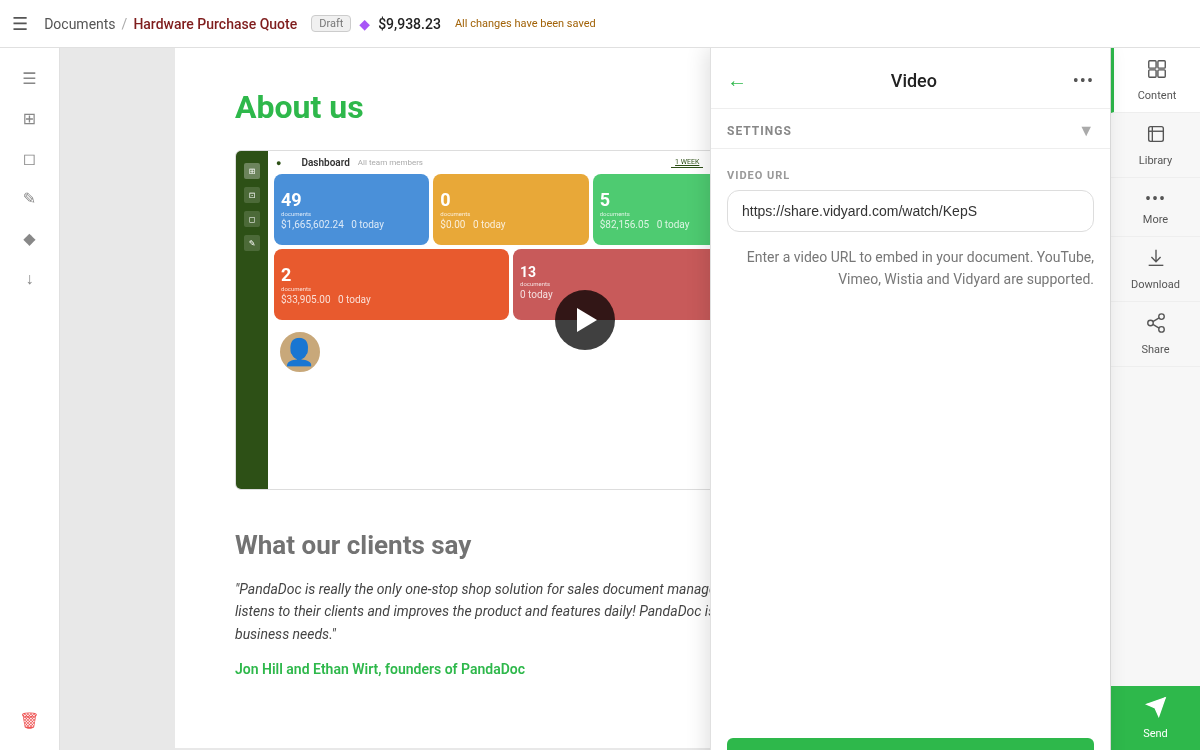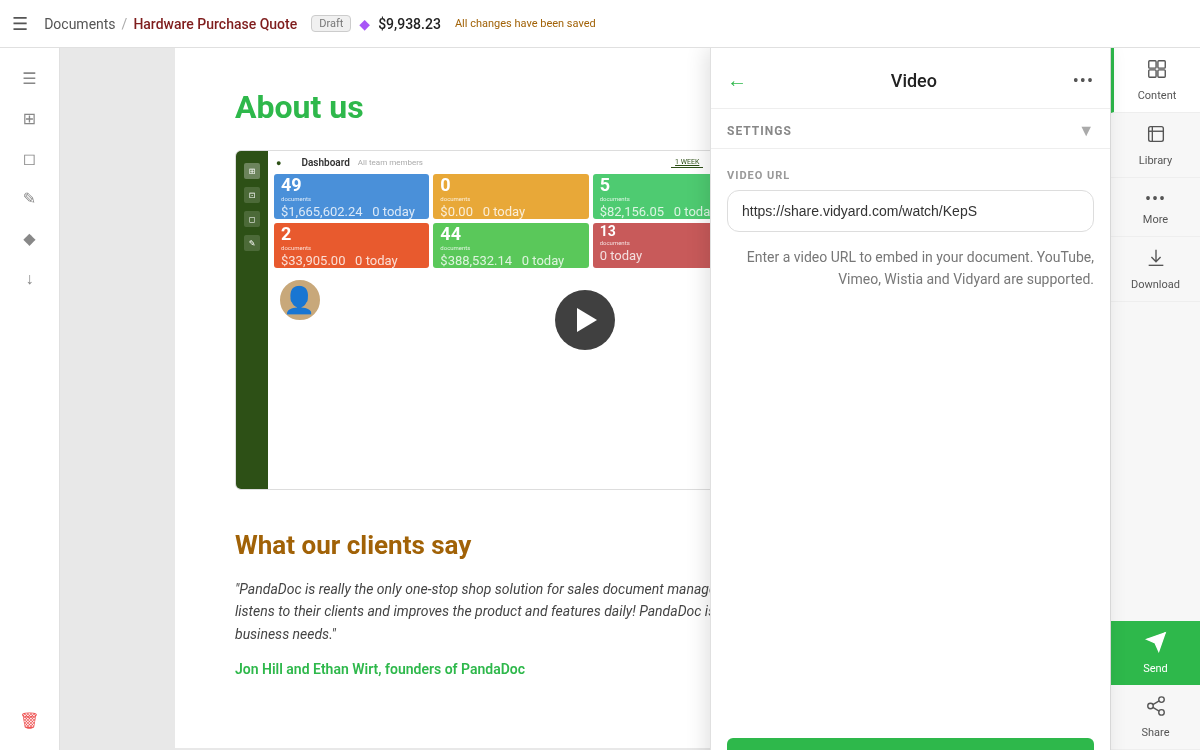--- a/index.html
+++ b/index.html
@@ -26,46 +26,46 @@
     .main-area {
       position: absolute; top: 48px; left: 60px; right: 90px; bottom: 0;
       background: #e8e8e8; overflow: auto;
     }
     .doc-canvas {
       background: #fff; margin: 0 auto; width: 820px; min-height: 700px;
       padding: 40px 60px;
     }
 
     .about-title { color: #2eb84b; font-size: 32px; font-weight: 700; margin-bottom: 24px; }
-    .what-title { color: #a16207; font-size: 26px; font-weight: 700; margin-bottom: 18px; }
+    .what-title { color: #737373; font-size: 26px; font-weight: 700; margin-bottom: 18px; }
 
     
     .dashboard-preview {
       width: 100%; background: #f5f5f5; border: 1px solid #ddd;
       border-radius: 6px; overflow: hidden; position: relative;
       height: 340px; margin-bottom: 40px;
     }
 
     
     .dash-inner { display: flex; width: 100%; height: 100%; }
     .dash-sidebar { width: 32px; background: #2d5016; flex-shrink: 0; }
     .dash-main { flex: 1; background: #fff; padding: 6px; }
     .dash-header { display: flex; align-items: center; gap: 8px; margin-bottom: 6px; padding: 0 2px; }
     .dash-header-title { font-size: 10px; font-weight: 600; color: #333; margin-left: 12px; }
     .dash-header-sub { font-size: 8px; color: #aaa; }
     .dash-tab { font-size: 7px; color: #aaa; padding: 1px 4px; }
     .dash-tab.active { color: #2d5016; border-bottom: 1px solid #2d5016; text-decoration: underline; }
     .dash-top-row { display: flex; gap: 4px; margin-bottom: 4px; }
-    .dash-card { border-radius: 3px; padding: 0 7px; }
+    .dash-card { border-radius: 8px; padding: 15px 7px; }
     .dash-card-viewed { background: #4a90d9; flex: 1; }
     .dash-card-approval { background: #e8a838; flex: 1; }
     .dash-card-sent { background: #4ecb71; flex: 1; }
     .dash-card-num { font-size: 18px; font-weight: 700; color: #fff; }
     .dash-card-label { font-size: 6px; color: rgba(255,255,255,0.8); }
-    .dash-card-amt { font-size: 13px; color: rgba(255,255,255,0.8); margin-top: 2px; }
+    .dash-card-amt { font-size: 10px; color: rgba(255,255,255,0.8); margin-top: 2px; }
     .dash-bottom-row { display: flex; gap: 4px; }
     .dash-right { width: 180px; flex-shrink: 0; background: #f9f9f9; border-left: 1px solid #eee; padding: 6px; overflow: hidden; }
     .dash-divider { border: none; border-top: 1px solid #eee; margin: 4px 0; }
 
     
     .play-overlay {
       position: absolute; top: 50%; left: 50%;
       transform: translate(-50%, -50%);
       width: 60px; height: 60px; background: rgba(0,0,0,0.75);
       border-radius: 50%; display: flex; align-items: center; justify-content: center;
@@ -207,25 +207,20 @@
               <div class="dash-card-amt">$82,156.05 &nbsp; 0 today</div>
             </div>
           </div>
 
           <div class="dash-bottom-row">
             <div class="dash-card" style="background:#e85a2e;flex:1;">
               <div class="dash-card-num">2</div>
               <div class="dash-card-label">documents</div>
               <div class="dash-card-amt">$33,905.00 &nbsp; 0 today</div>
             </div>
-            <div class="dash-card" style="background:#5ac85a;flex:1;">
-              <div class="dash-card-num">44</div>
-              <div class="dash-card-label">documents</div>
-              <div class="dash-card-amt">$388,532.14 &nbsp; 0 today</div>
-            </div>
             <div class="dash-card" style="background:#c85a5a;flex:1;">
               <div class="dash-card-num" style="font-size:14px;">13</div>
               <div class="dash-card-label">documents</div>
               <div class="dash-card-amt">0 today</div>
             </div>
           </div>
 
           <div style="margin-top:10px; display:flex; align-items:center; gap:8px; padding: 0 4px;">
             <div style="width:44px;height:44px;border-radius:50%;background:#c8a87a;overflow:hidden;border:2px solid #fff;display:flex;align-items:center;justify-content:center;">
               <span style="font-size:26px;">👤</span>
@@ -313,44 +308,44 @@
   </div>
 
   <div class="rs-item">
     <span class="rs-icon">
       <svg viewBox="0 0 24 24" fill="none" stroke="currentColor" stroke-width="1.5" style="color:#555;">
         <path d="M12 3v13M7 11l5 5 5-5"></path>
         <path d="M4 20h16"></path>
       </svg>
     </span>
     <span>Download</span>
-  </div>
-
-  <div class="rs-item send-btn">
-    <span class="rs-icon">
-      <svg viewBox="0 0 24 24" fill="white" stroke="white" stroke-width="1.5">
-        <line x1="22" y1="2" x2="11" y2="13"></line>
-        <polygon points="22 2 15 22 11 13 2 9 22 2"></polygon>
-      </svg>
-    </span>
-    <span>Send</span>
   </div>
 
   <div class="rs-item">
     <span class="rs-icon">
       <svg viewBox="0 0 24 24" fill="none" stroke="currentColor" stroke-width="1.5" style="color:#555;">
         <circle cx="18" cy="5" r="3"></circle>
         <circle cx="6" cy="12" r="3"></circle>
         <circle cx="18" cy="19" r="3"></circle>
         <line x1="8.59" y1="13.51" x2="15.42" y2="17.49"></line>
         <line x1="15.41" y1="6.51" x2="8.59" y2="10.49"></line>
       </svg>
     </span>
     <span>Share</span>
   </div>
+
+  <div class="rs-item send-btn">
+    <span class="rs-icon">
+      <svg viewBox="0 0 24 24" fill="white" stroke="white" stroke-width="1.5">
+        <line x1="22" y1="2" x2="11" y2="13"></line>
+        <polygon points="22 2 15 22 11 13 2 9 22 2"></polygon>
+      </svg>
+    </span>
+    <span>Send</span>
+  </div>
 </div>
 
 <div class="video-panel">
   <div class="vp-header">
     <span class="vp-back">←</span>
     <span class="vp-title">Video</span>
     <span class="vp-more">•••</span>
   </div>
 
   <div class="vp-settings-bar">

